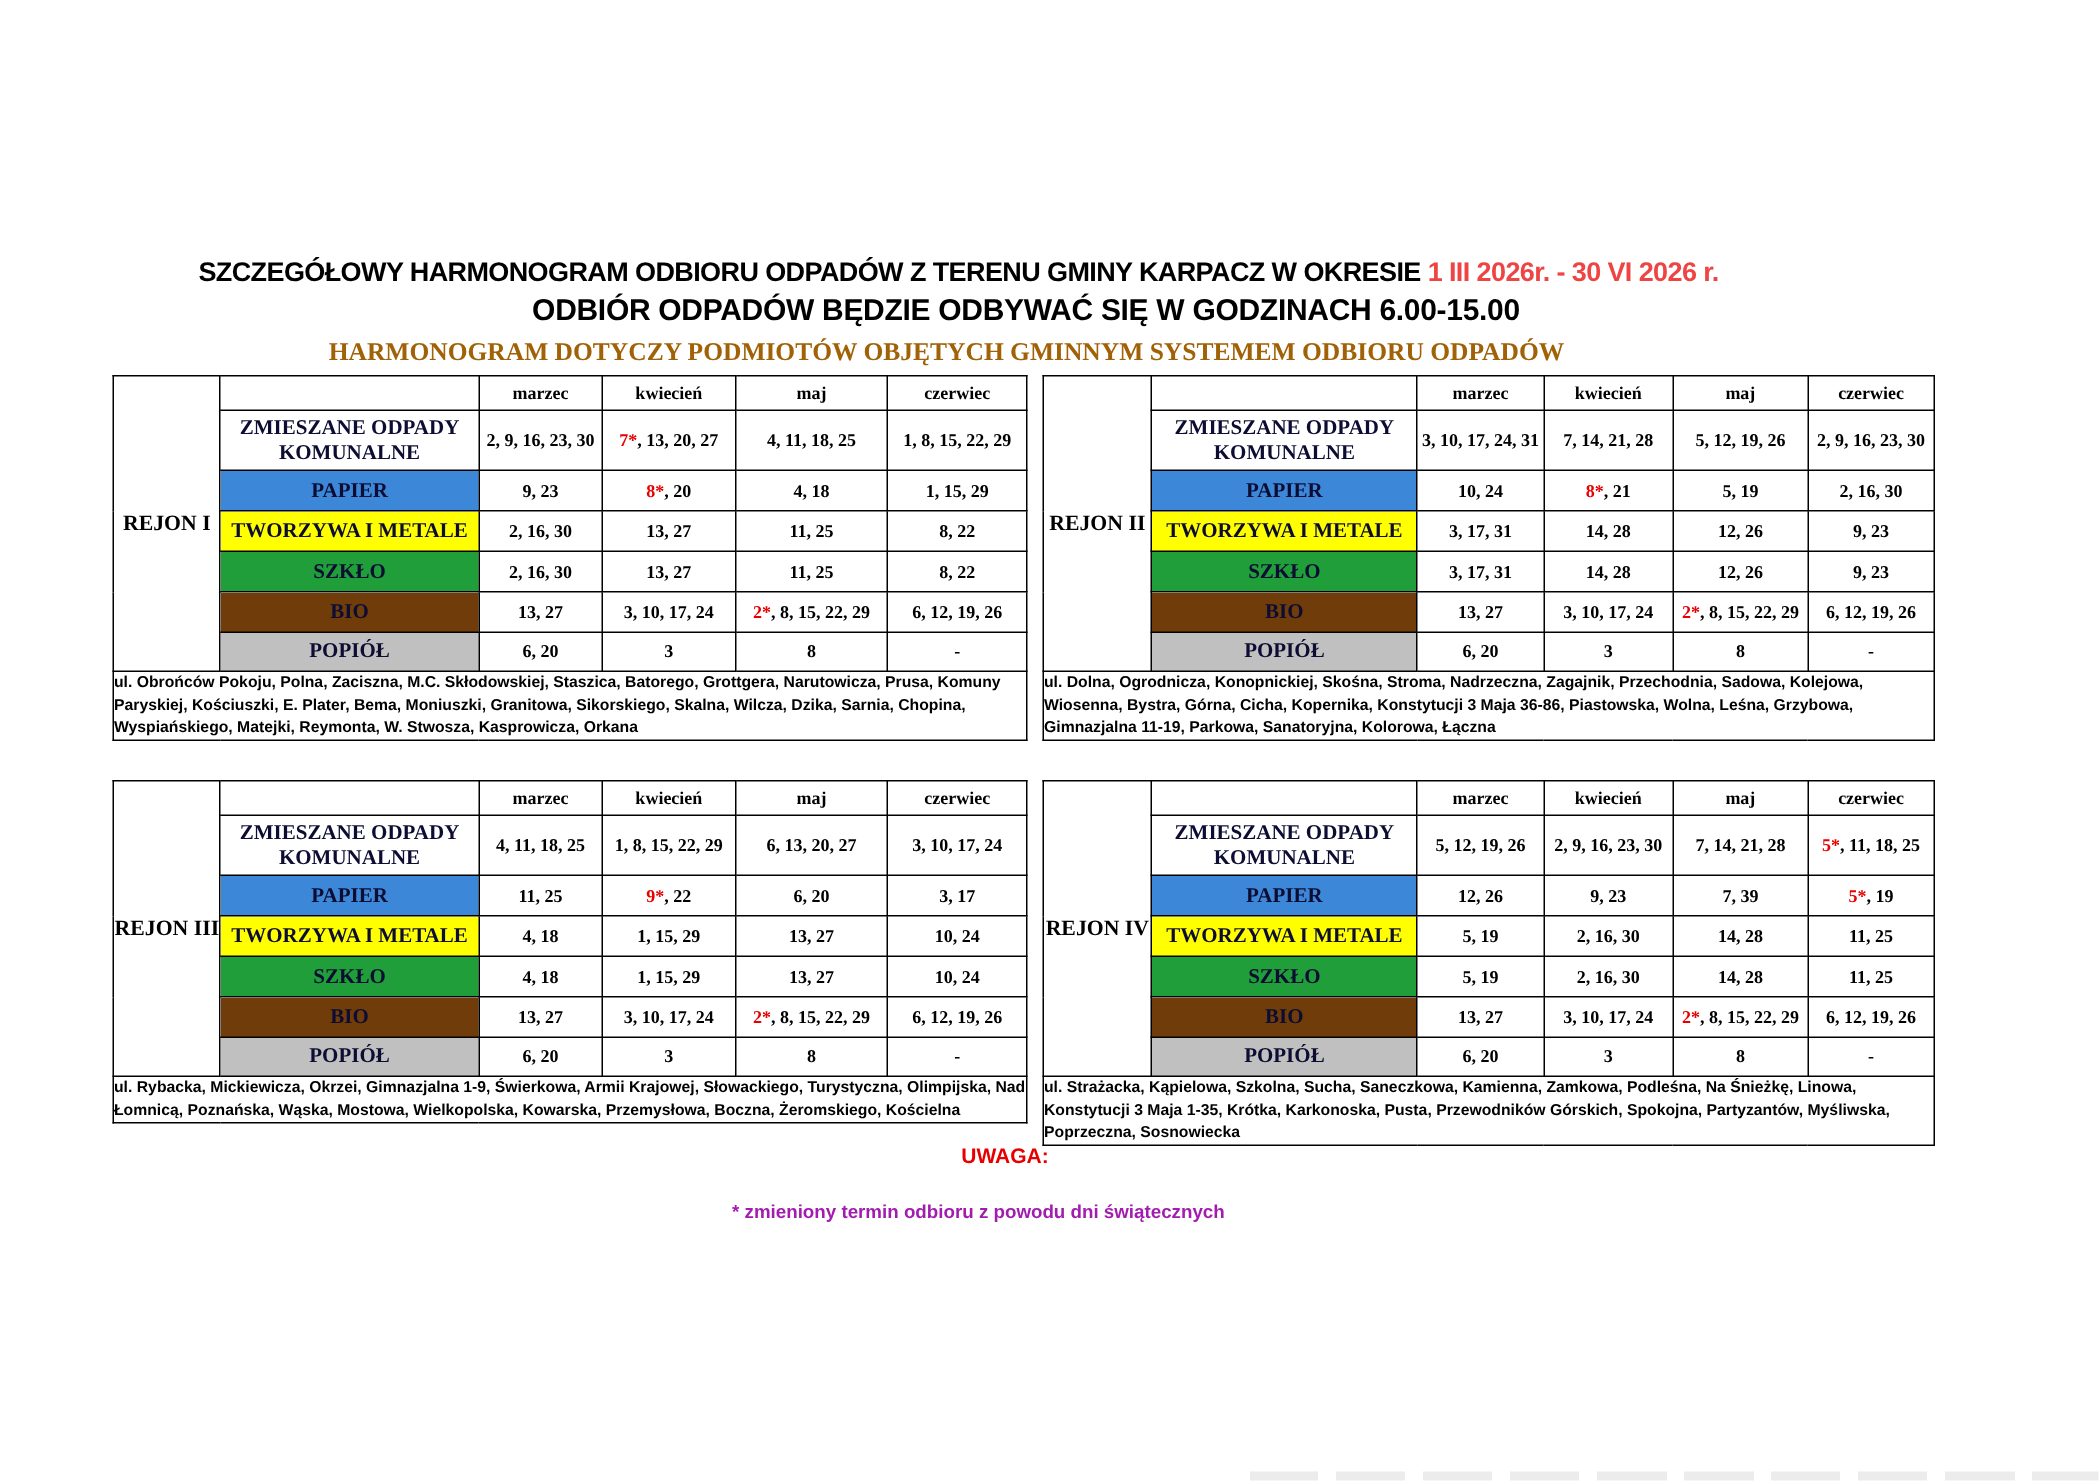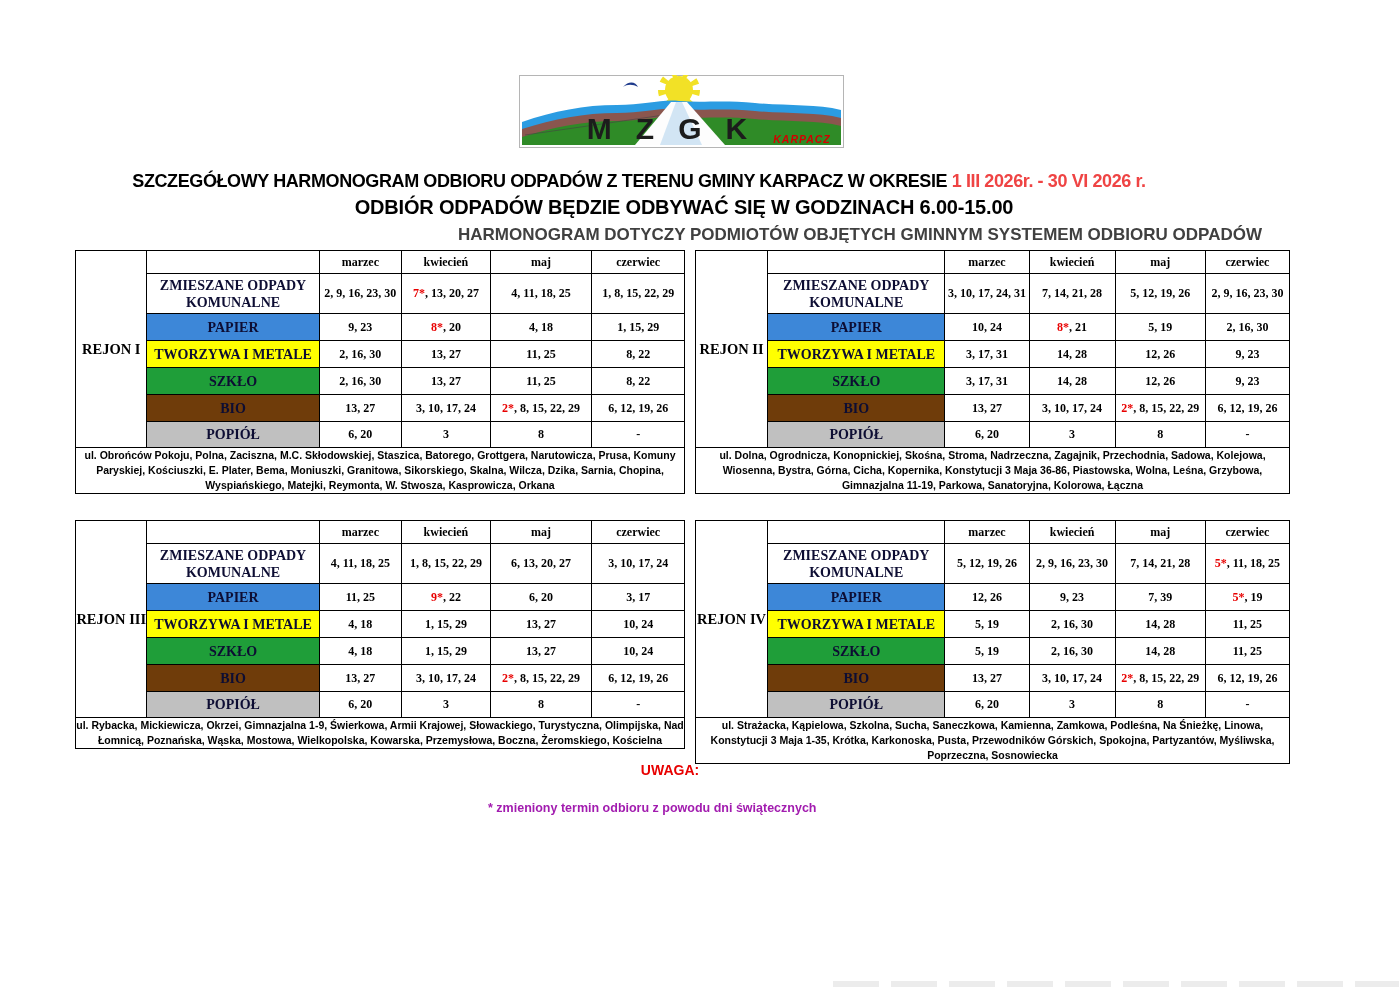--- a/index.html
+++ b/index.html
@@ -8,84 +8,60 @@
   .page{position:absolute;inset:0;}
 
   
   .logo-box{position:absolute;left:519px;top:75px;width:325px;height:73px;}
 
   
   .title1{position:absolute;top:171px;left:0;width:1278px;text-align:center;
           font-size:18px;font-weight:bold;letter-spacing:-0.4px;white-space:nowrap;}
   .title2{position:absolute;top:196px;left:0;width:1368px;text-align:center;
           font-size:20px;font-weight:bold;letter-spacing:-0.2px;white-space:nowrap;}
-  .title3{position:absolute;top:225px;left:0;width:1262px;text-align:right;
-          font-family:Liberation Sans, sans-serif;font-size:17px;font-weight:bold;
-          color:#404040;white-space:nowrap;}
+  .title3{position:absolute;top:225px;left:0;width:1262px;text-align:center;
+          font-family:Liberation Serif, serif;font-size:17px;font-weight:bold;
+          color:#a16207;white-space:nowrap;}
   .t-red{color:#ef4444;}
 
   
   .tables{position:absolute;left:75px;top:250px;display:grid;
           grid-template-columns:610px 595px;grid-template-rows:258px auto;
           column-gap:10px;row-gap:12px;}
   table.sched{border-collapse:collapse;table-layout:fixed;}
   table.sched.left{width:610px;}
   table.sched.right{width:595px;}
   .sched td{border:1px solid #000;overflow:hidden;padding:0;}
   .rejon-cell{font-family:"Liberation Serif",serif;font-weight:bold;font-size:14.5px;
               text-align:center;vertical-align:middle;}
   .month-cell{font-family:"Liberation Serif",serif;font-weight:bold;font-size:12px;
               text-align:center;vertical-align:middle;}
   .cat-cell{font-family:"Liberation Serif",serif;font-weight:bold;font-size:14px;
             color:#0d0d33;text-align:center;vertical-align:middle;padding:0 3px;line-height:17px;}
   .date-cell{font-family:"Liberation Serif",serif;font-weight:bold;font-size:12px;
              text-align:center;vertical-align:middle;padding:0 2px;}
   .date-changed{color:#e80000;}
-  .streets-cell{font-size:10.5px;font-weight:bold;text-align:center;vertical-align:middle;
+  .streets-cell{font-size:10.5px;font-weight:bold;vertical-align:middle;
                 padding:5px 10px;line-height:15px;}
   tr.h-head{height:23px;} tr.h-big{height:40px;} tr.h-std{height:27px;} tr.h-last{height:26px;}
 
   
   .uwaga{position:absolute;top:762px;left:0;width:1340px;text-align:center;
          font-size:14px;font-weight:bold;color:#e80000;}
   .note{position:absolute;top:801px;left:488px;font-size:12.5px;font-weight:bold;color:#a21caf;}
 
   
   .edge-artifact{position:absolute;left:833px;top:981px;width:566px;height:6px;
                  background:repeating-linear-gradient(90deg,#ececec 0 46px,#ffffff 46px 58px);}
 </style>
 </head>
 <body>
 
 <div class="page">
 
-  <div class="logo-box">
-    <svg viewBox="0 0 325 73" width="325" height="73">
-      <rect x="0.5" y="0.5" width="324" height="72" fill="#ffffff" stroke="#b5b5b5"></rect>
-
-      <g>
-        <circle cx="160" cy="15" r="17" fill="none" stroke="#f2e126" stroke-width="8" stroke-dasharray="5 7"></circle>
-        <circle cx="160" cy="15" r="14" fill="#f2e126"></circle>
-      </g>
-
-      <path d="M104,12 C110,5 117,7 119,12 C114,9 108,9 104,12 Z" fill="#1f3b8c"></path>
-
-      <path d="M3,47 C35,36 65,30 98,30 C126,30 143,24 160,26 C183,28 204,25 236,28 C266,31 297,29 322,35 L322,70 L3,70 Z" fill="#2b9ce2"></path>
-      <path d="M3,54 C35,44 65,38 98,38 C126,38 143,32 160,34 C183,36 204,33 236,36 C266,39 297,37 322,43 L322,70 L3,70 Z" fill="#8a564e"></path>
-      <path d="M3,62 C35,52 65,46 98,46 C126,46 143,40 160,42 C183,44 204,41 236,44 C266,47 297,45 322,51 L322,70 L3,70 Z" fill="#2f8b27"></path>
-      <line x1="6" y1="60" x2="152" y2="39" stroke="#444" stroke-width="1" opacity="0.6"></line>
-
-      <g>
-        <polygon points="152,27 168,27 206,70 116,70" fill="#fdfdfd"></polygon>
-        <polygon points="157,27 163,27 183,70 141,70" fill="#bcd9ef" opacity="0.65"></polygon>
-      </g>
-      <text x="160" y="64" text-anchor="middle" font-family="Liberation Sans, sans-serif" font-size="30" font-weight="bold" letter-spacing="24" fill="#1c1c1c">MZGK</text>
-      <text x="283" y="68" text-anchor="middle" font-family="Liberation Sans, sans-serif" font-style="italic" font-size="10.5" font-weight="bold" letter-spacing="1" fill="#d40000">KARPACZ</text>
-    </svg>
-  </div>
 
   <div class="title1"><span>SZCZEGÓŁOWY HARMONOGRAM ODBIORU ODPADÓW Z TERENU GMINY KARPACZ W OKRESIE </span><span class="t-red">1 III 2026r. - 30 VI 2026 r.</span></div>
   <div class="title2">ODBIÓR ODPADÓW BĘDZIE ODBYWAĆ SIĘ W GODZINACH 6.00-15.00</div>
   <div class="title3">HARMONOGRAM DOTYCZY PODMIOTÓW OBJĘTYCH GMINNYM SYSTEMEM ODBIORU ODPADÓW</div>
 
   <div class="tables">
     <div>
       <table class="sched left">
           <colgroup>
             <col style="width: 71px;">

